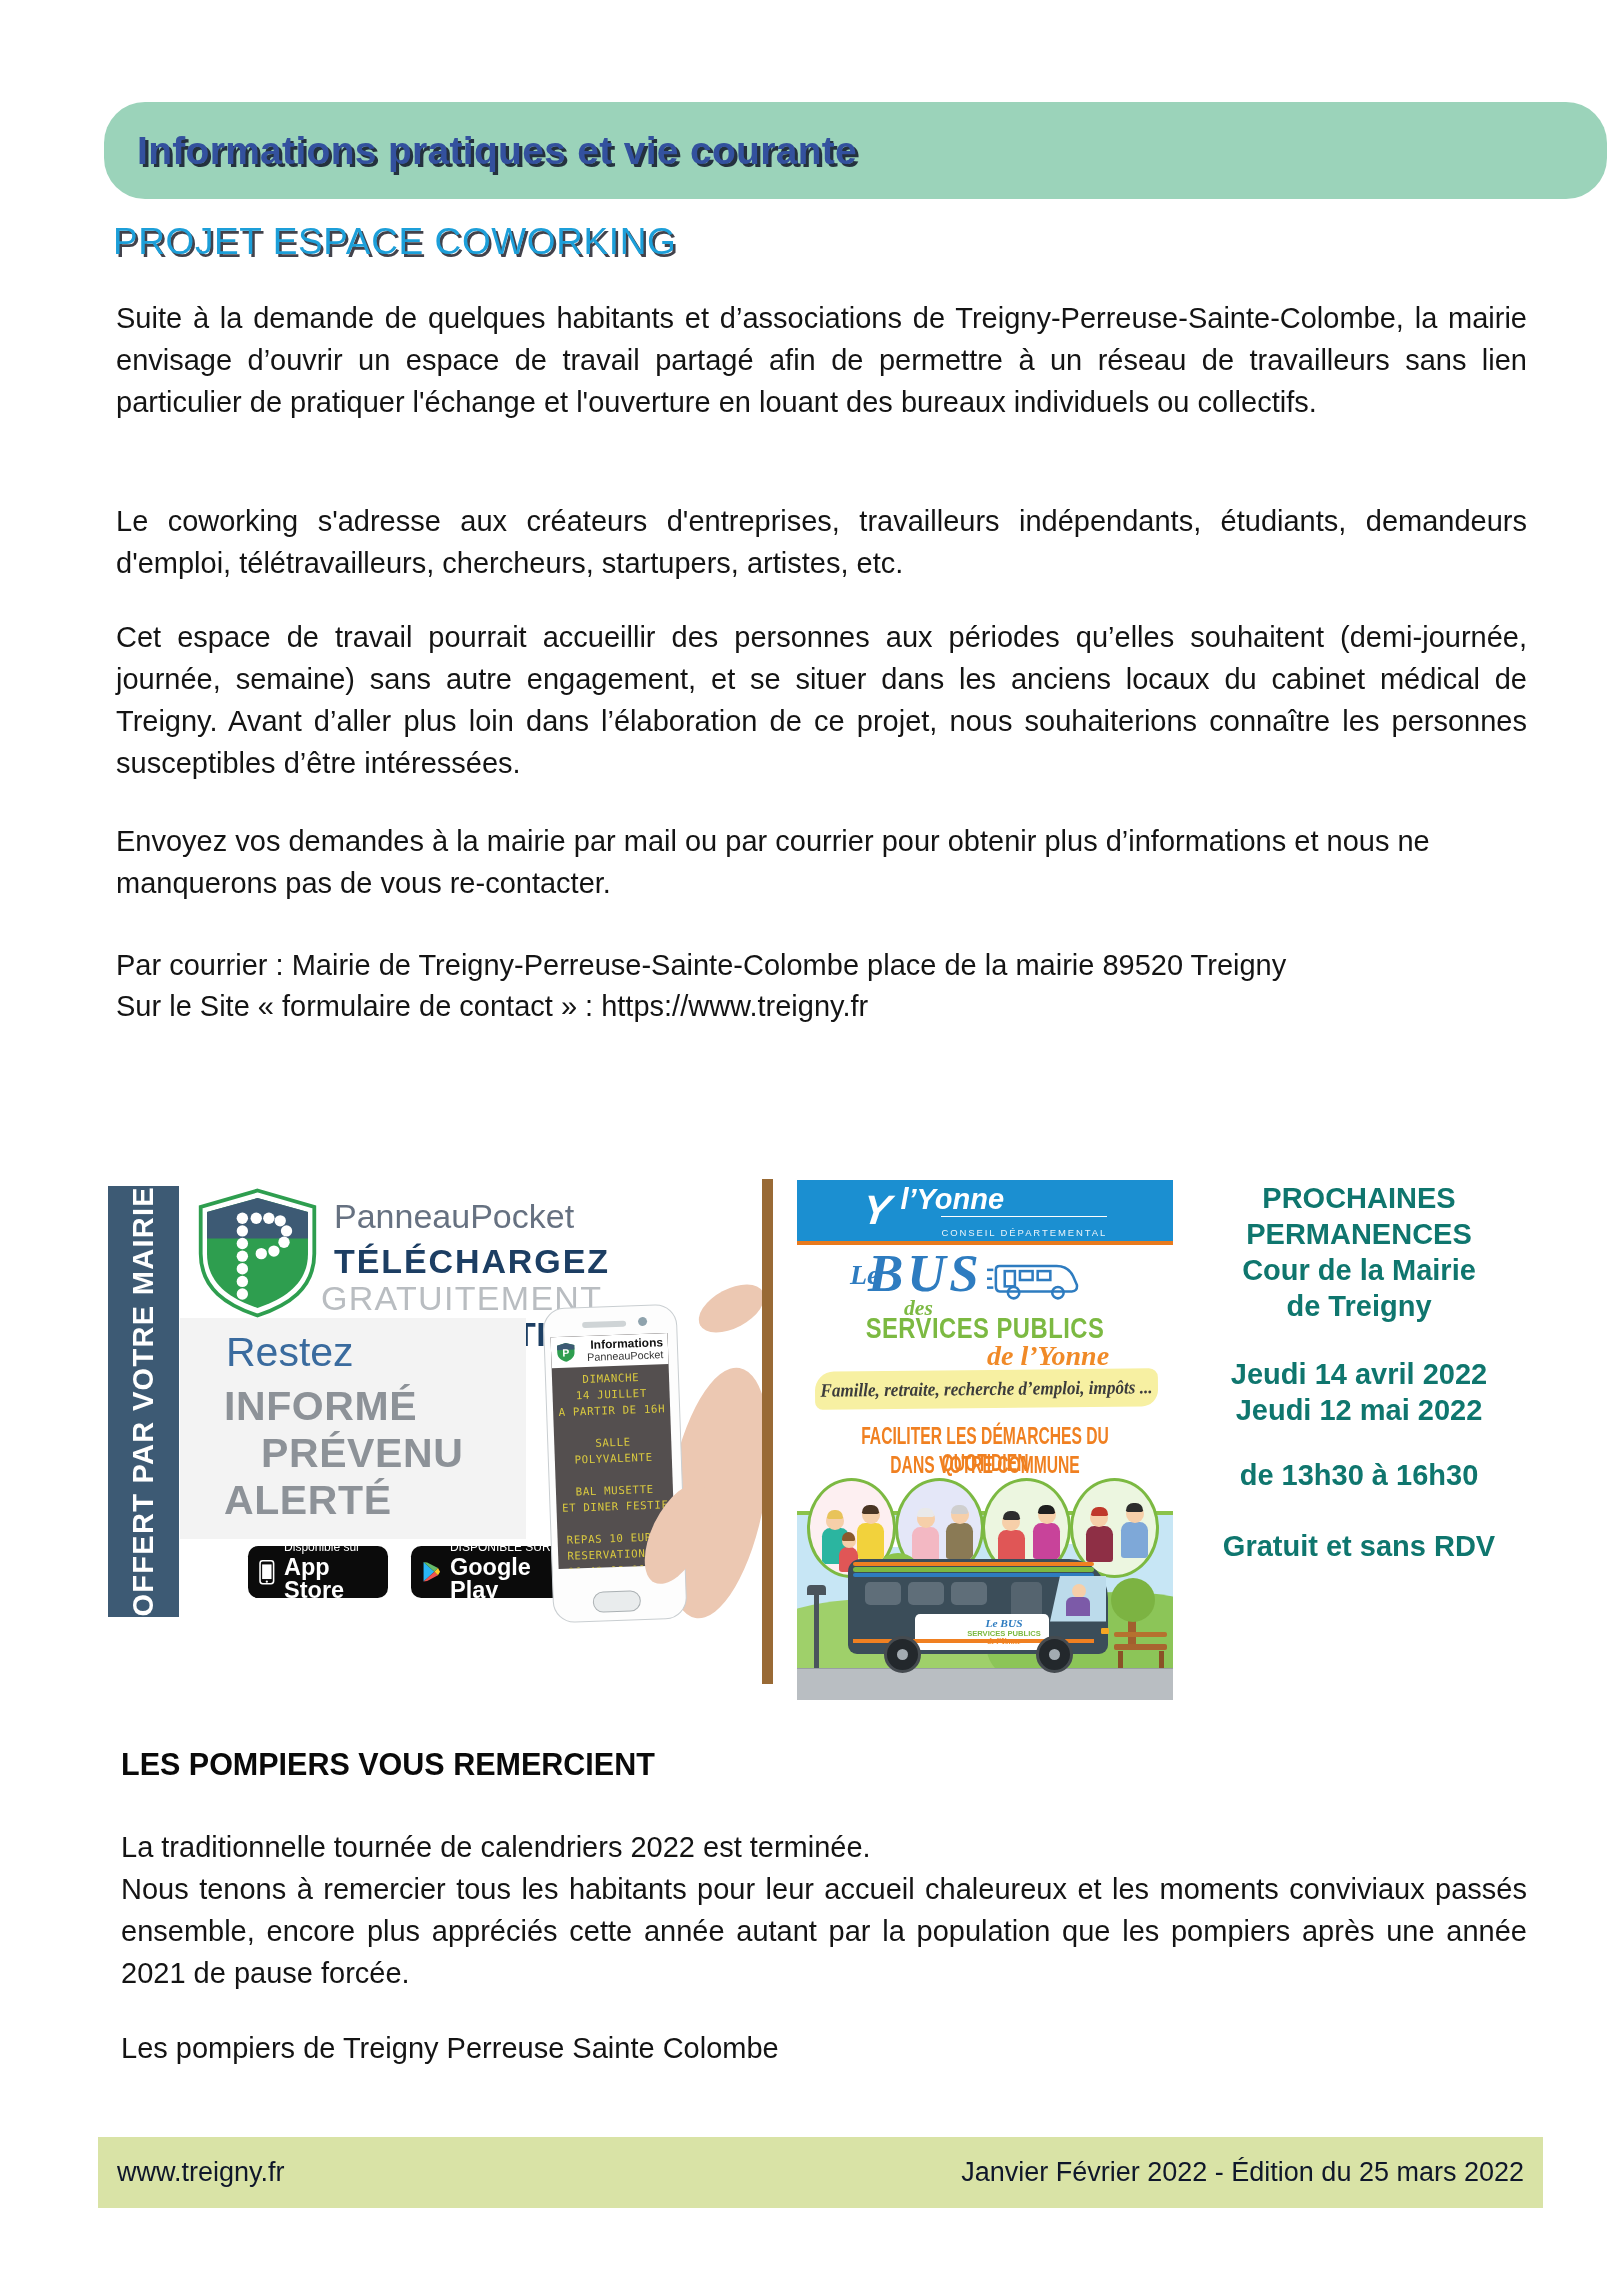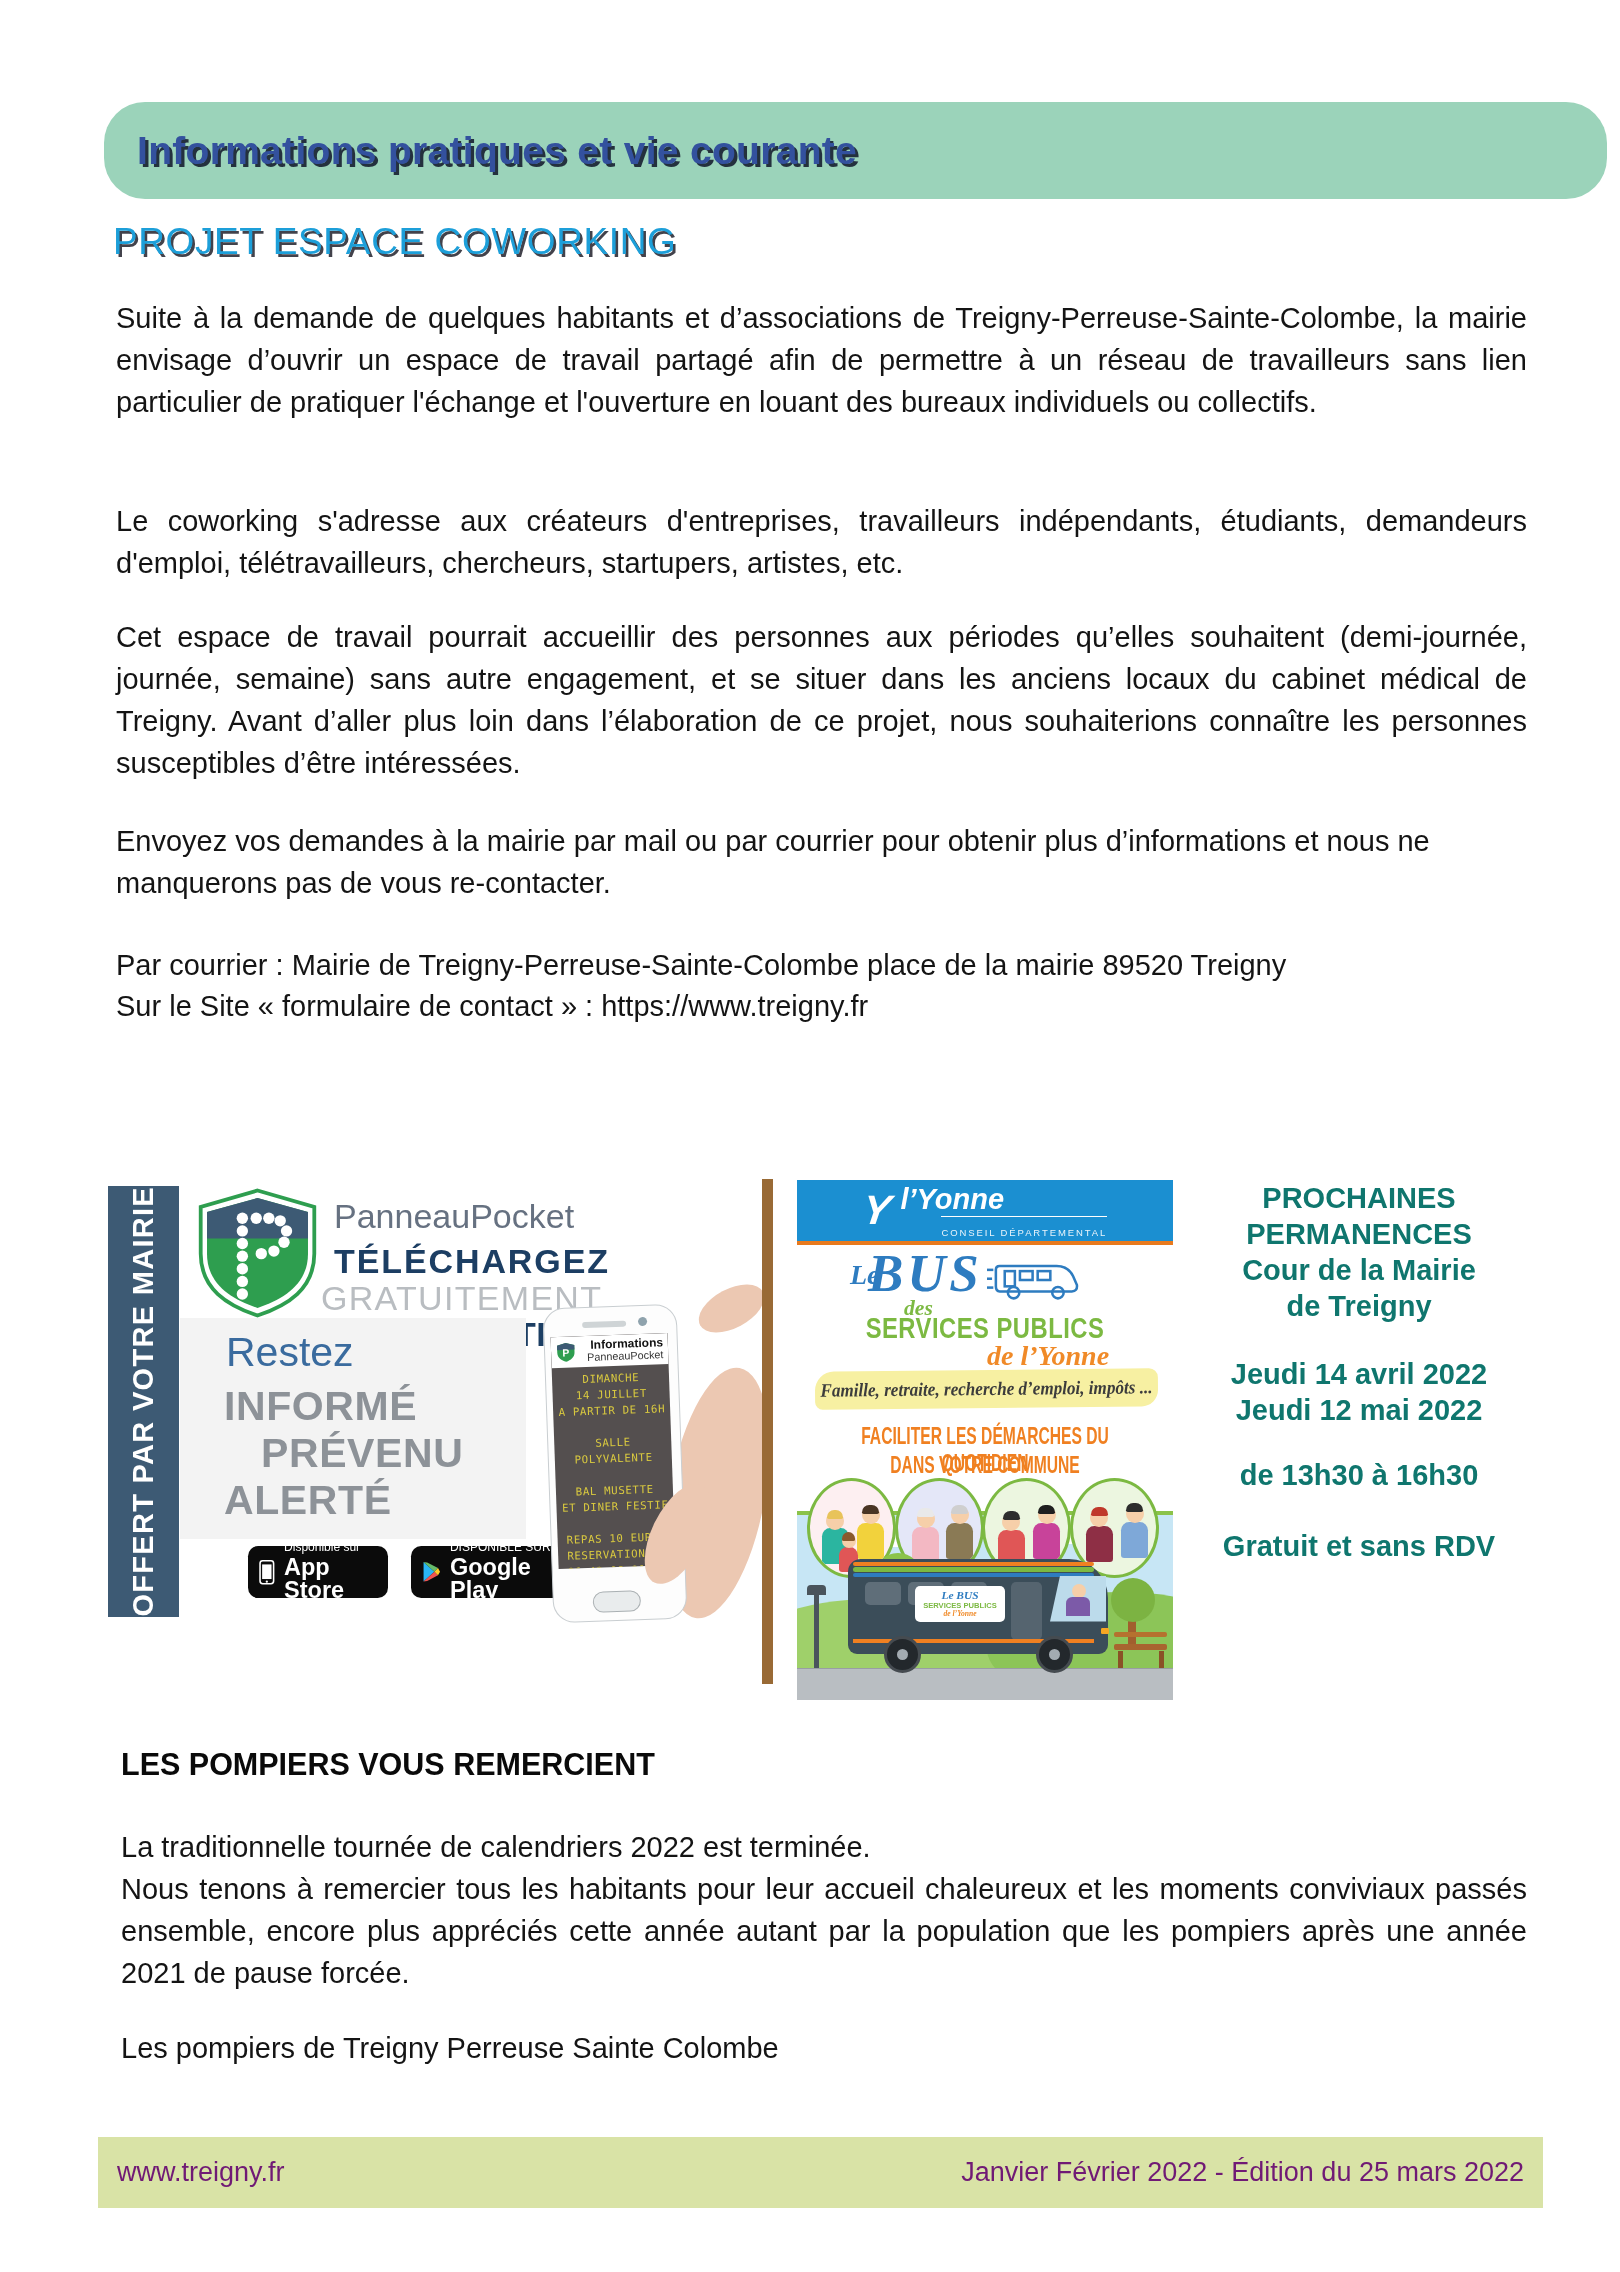--- a/index.html
+++ b/index.html
@@ -88,37 +88,37 @@
   .fig{position:absolute;}
   .fig .head{width:18px;height:18px;border-radius:50%;background:#f6cfa9;margin:0 auto;position:relative;}
   .fig .hair{position:absolute;top:-1.9px;left:0.6px;right:0.6px;height:9px;border-radius:7.6px 7.6px 1.9px 1.9px;}
   .fig .body{width:27px;height:36px;border-radius:8.3px 8.3px 3.2px 3.2px;margin-top:-1.3px;}
   .bus{left:51px;top:81px;width:267px;height:121px;}
   .bus-body{left:0;top:0;width:260px;height:95px;background:#3b4d59;border-radius:12.7px 39px 9px 9px;}
   .stripe{left:5.1px;width:241px;height:4.4px;border-radius:3.8px;}
   .bwin{position:absolute;top:23px;width:36px;height:23px;background:#5f6e79;border-radius:5.1px;}
   .windshield{left:202px;top:16.5px;width:56px;height:46px;background:#bcdbeb;
               clip-path:polygon(18% 0,100% 0,100% 100%,0 100%);}
-  .logo-patch{left:67px;top:27px;width:90px;height:36px;background:#fff;border-radius:5.1px;
-              display:flex;flex-direction:column;align-items:center;justify-content:center;line-height:1.05;}
+  .logo-patch{left:67px;top:55px;width:90px;height:36px;background:#fff;border-radius:5.1px;
+              display:flex;flex-direction:column;align-items:center;justify-content:center;line-height:1.05;padding-left:44px;}
   .wheel{position:absolute;top:77px;width:37px;height:37px;border-radius:50%;background:#23282c;
          border:3.8px solid #454b50;box-sizing:border-box;display:flex;align-items:center;justify-content:center;}
   .hub{width:11.4px;height:11.4px;border-radius:50%;background:#a3abb1;}
 
   
   .perm{left:1185px;top:1180px;width:348px;text-align:center;font-weight:bold;color:#0f766e;
         font-size:29px;line-height:36px;}
 
   
   .pomp-head{left:121px;top:1747px;font-size:30.5px;font-weight:bold;color:#0a0a0a;letter-spacing:0px;}
 
   
   .footer{left:98px;top:2137px;width:1445px;height:71px;background:#d9e3a6;display:flex;
           align-items:center;justify-content:space-between;padding:0 19px;box-sizing:border-box;
-          font-size:27px;color:#701a75;}
+          font-size:27px;color:#0f172a;}
 
   .shield-mini{width:21.6px;height:25.4px;flex:0 0 auto;}
 </style>
 </head>
 <body>
 
 <div class="page">
 
   <div class="abs banner">
     <span class="banner-title">Informations pratiques et vie courante</span>

